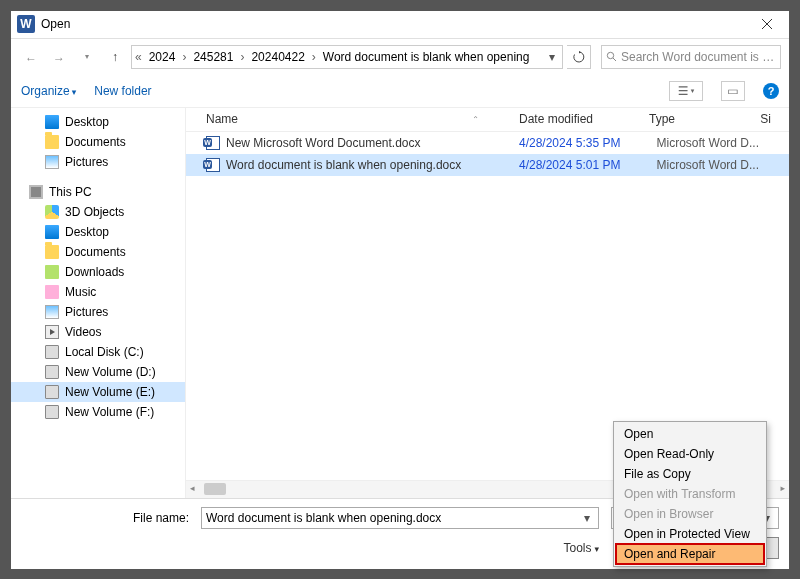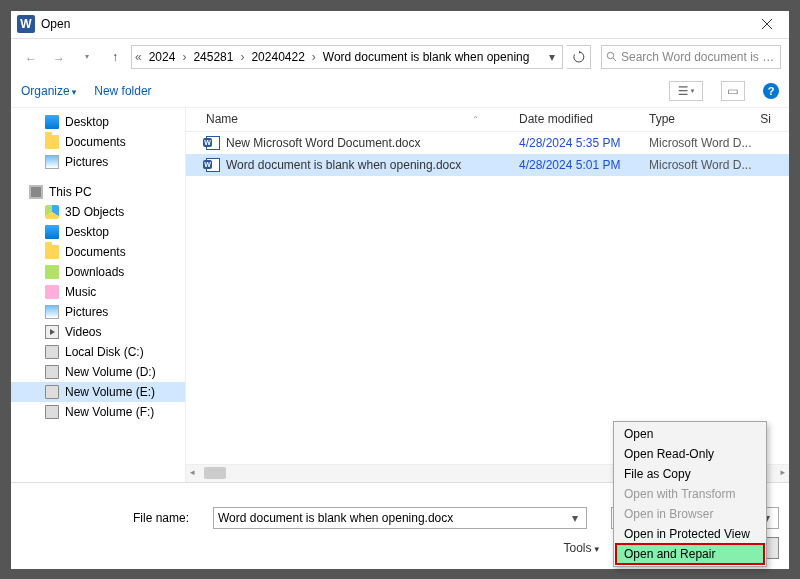--- a/index.html
+++ b/index.html
@@ -152,36 +152,36 @@
     color: #333;
   }
   .file-row.selected { background: #d0e7ff; }
   .file-icn {
     width:14px; height:14px; background:#fff; border:1px solid #2b579a; box-sizing:border-box;
     margin-right: 6px; position:relative;
   }
   .file-icn::after { content:"W"; position:absolute; left:-4px; top:1px; width:9px; height:9px; background:#2b579a; color:#fff; font-size:7px; text-align:center; line-height:9px; font-weight:bold; border-radius:2px;}
   .file-row .nm { flex:1.6; display:flex; align-items:flex-end; padding-left:12px; overflow:hidden; white-space:nowrap;}
   .file-row .dt { width:130px; color:#1d4ed8;}
-  .file-row .tp { width:110px; color:#555; overflow:hidden; white-space:nowrap; text-overflow:ellipsis;}
+  .file-row .tp { width:110px; color:#555; overflow:hidden; white-space:nowrap; text-overflow:ellipsis;text-align:right;}
   .file-row .sz { width:30px;}
   .hscroll {
     height: 18px;
     position: relative;
     background: #f5f5f5;
     border-top: 1px solid #eee;
   }
   .hscroll .thumb { position:absolute; left:2px; top:2px; width:22px; height:12px; background:#ccc; border-radius:2px; }
   
   .footer {
     border-top: 1px solid #ddd;
     padding: 8px 10px 10px 10px;
     display: flex; flex-direction: column; gap: 8px;
   }
-  .row-filename { display:flex; align-items:center; gap:24px;margin-top:16px; }
+  .row-filename { display:flex; align-items:center; gap:12px; }
   .lbl { width: 168px; text-align: right; }
   .fn-input {
     flex: 1; height: 22px;
     border: 1px solid #aaa;
     display: flex; align-items: center;
     padding: 0 4px;
   }
   .fn-input .val { flex:1; white-space:nowrap; overflow:hidden; }
   .fn-input .dd { width:14px; display:flex; justify-content:center; color:#555;}
   .filter {
@@ -222,21 +222,21 @@
     z-index: 10;
   }
   .menu-item {
     height: 20px;
     display: flex;
     align-items: center;
     padding: 0 8px;
     color: #000;
   }
   .menu-item.disabled { color: #999; }
-  .menu-item.highlighted { background: #86efac; outline: 2px solid #c00; outline-offset: -1px; text-align: right; }
+  .menu-item.highlighted { background: #fdba74; outline: 2px solid #c00; outline-offset: -1px; text-align: right; }
   
   .chev::before { content: "›"; }
   .caret-down::before { content: "▾"; }
   svg { display:block; }
 </style>
 </head>
 <body>
 
 <div class="window">
 

